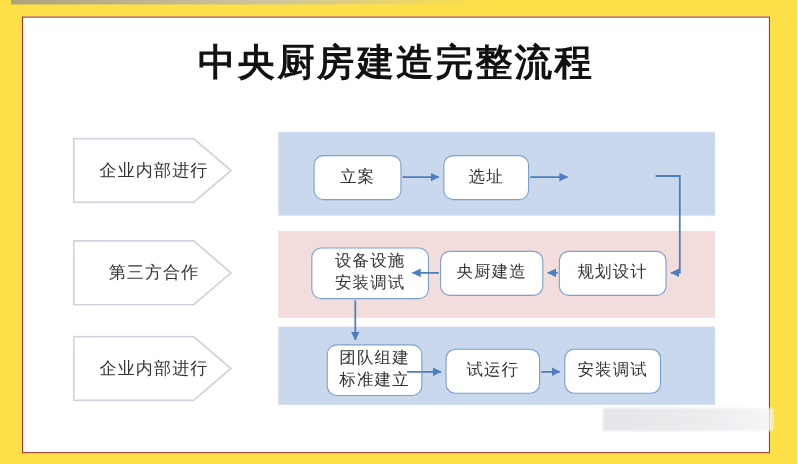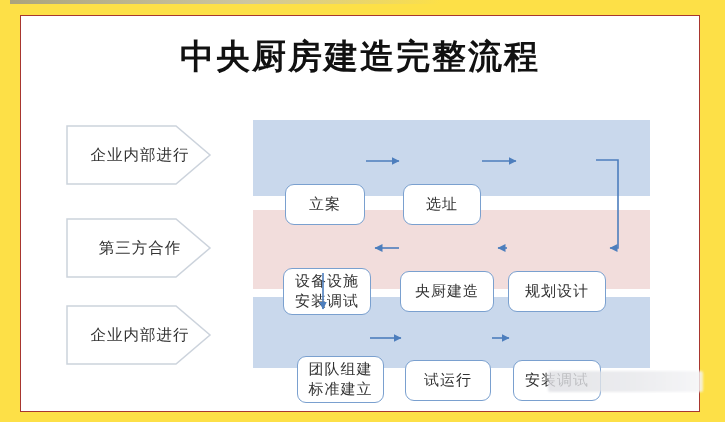--- a/index.html
+++ b/index.html
@@ -83,21 +83,20 @@
     border-radius: 9px;
     display: flex;
     align-items: center;
     justify-content: center;
     text-align: center;
     font-size: 15px;
     line-height: 1.3;
     color: #333333;
     white-space: pre-line;
     letter-spacing: 1px;
-    margin-top: 43px;
   }
 
   .connectors {
     position: absolute;
     left: 0; top: 0;
     width: 725px; height: 422px;
     pointer-events: none;
   }
 
   .watermark-smudge {
@@ -144,21 +143,21 @@
   <div class="pentagon pent-3">
     <svg width="146" height="60" viewBox="0 0 146 60">
       <polygon points="1,1 110,1 144,30 110,59 1,59" fill="#ffffff" stroke="#ccd3dc" stroke-width="1.5"></polygon>
     </svg>
     <span class="ptext">企业内部进行</span>
   </div>
 
   <div class="node" style="left:285px; top:141px; width:80px; height:41px;">立案</div>
   <div class="node" style="left:403px; top:141px; width:78px; height:41px;">选址</div>
 
-  <div class="node" style="left:283px; top:225px; width:88px; height:47px;">设备设施
+  <div class="node" style="left:283px; top:225px; width:107px; height:47px;">设备设施
 安装调试</div>
   <div class="node" style="left:400px; top:228px; width:94px; height:41px;">央厨建造</div>
   <div class="node" style="left:508px; top:228px; width:98px; height:41px;">规划设计</div>
 
   <div class="node" style="left:297px; top:313px; width:87px; height:47px;">团队组建
 标准建立</div>
   <div class="node" style="left:405px; top:317px; width:86px; height:41px;">试运行</div>
   <div class="node" style="left:513px; top:317px; width:88px; height:41px;">安装调试</div>
 
   <svg class="connectors" viewBox="0 0 725 422">

